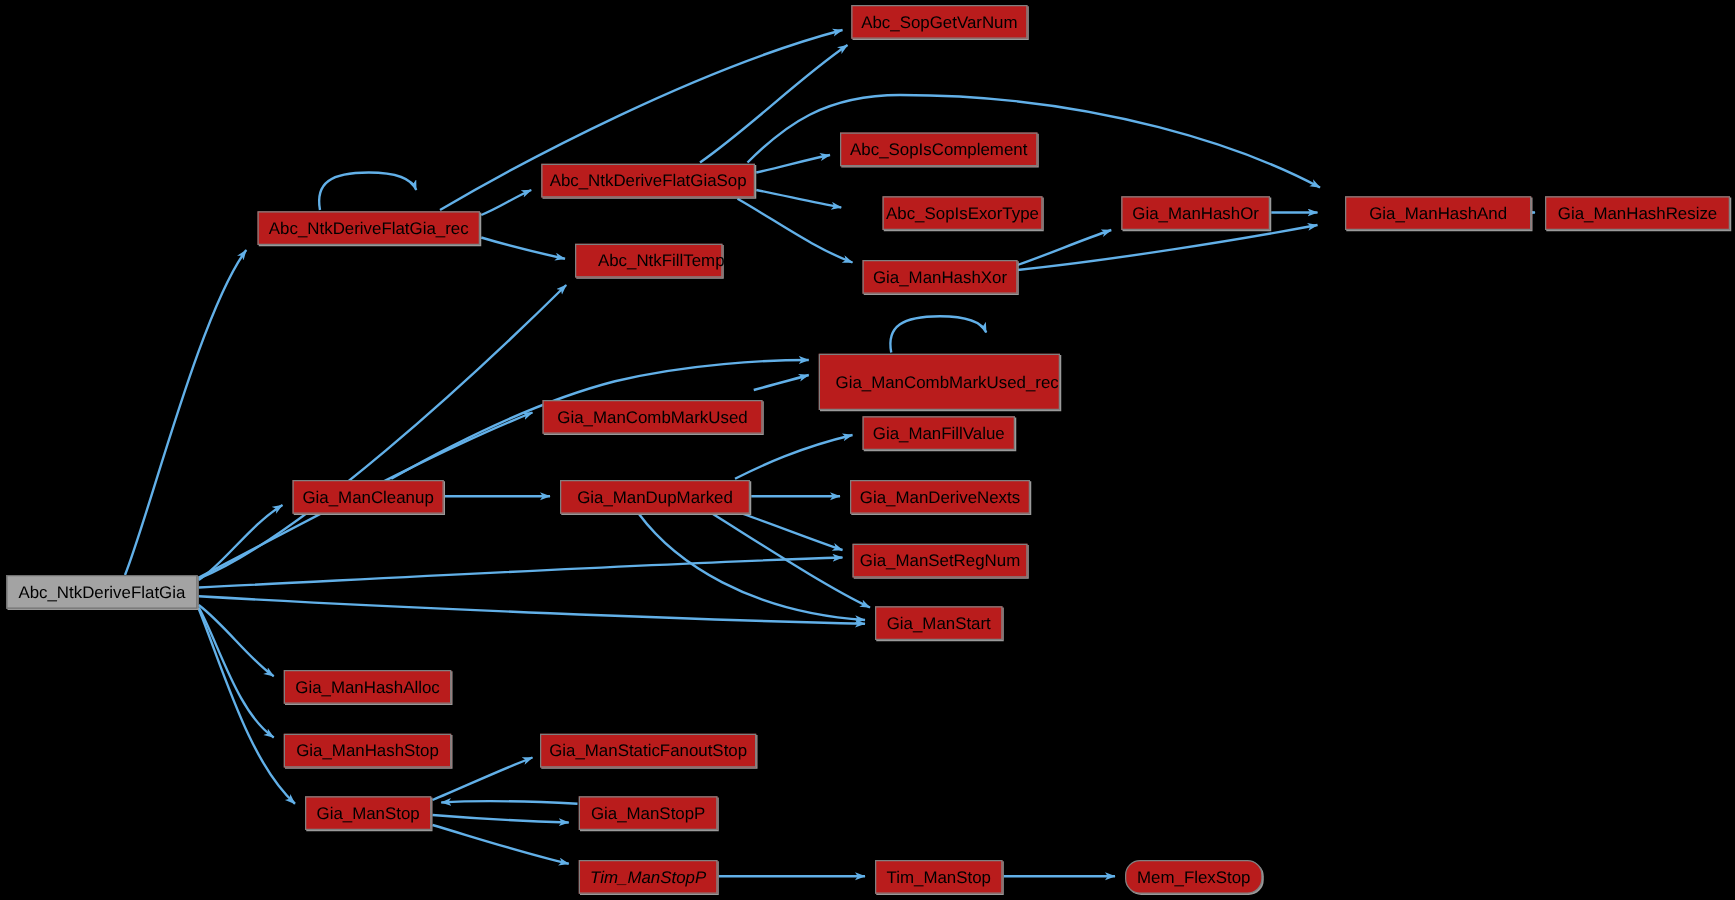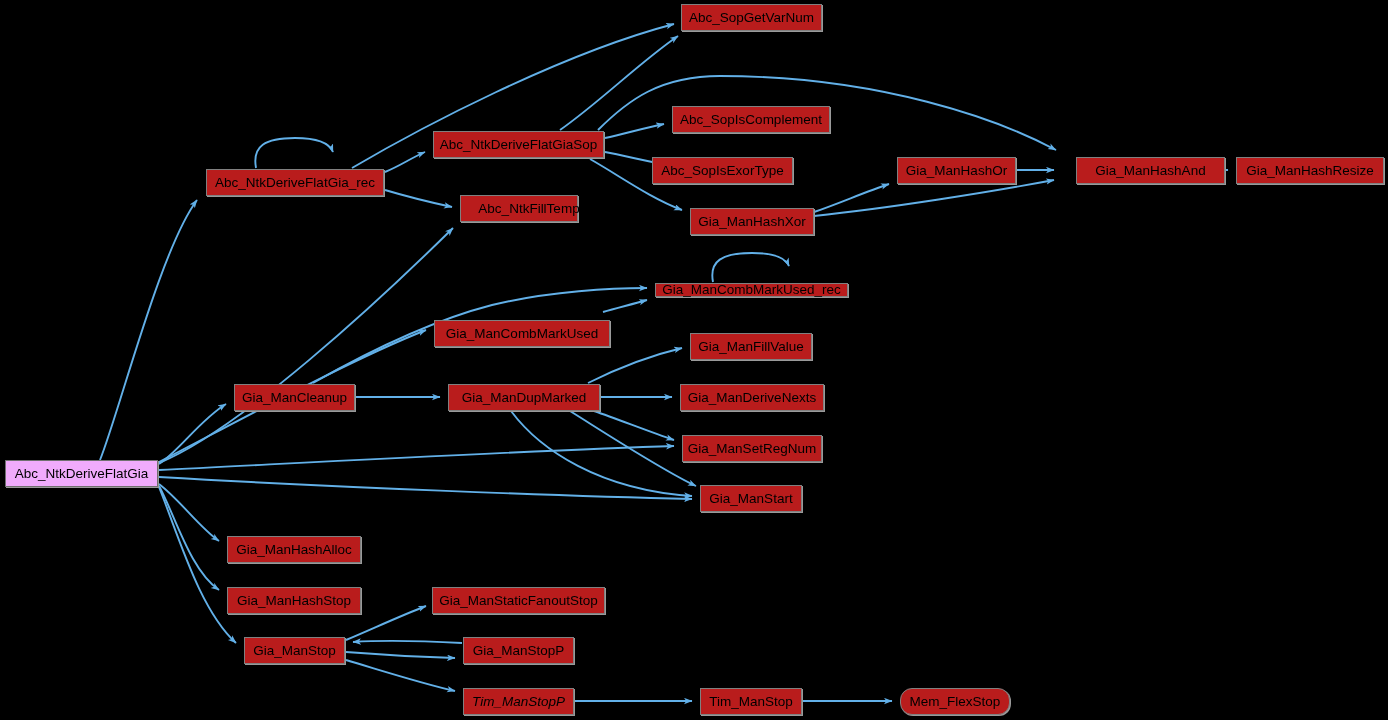--- a/index.html
+++ b/index.html
@@ -2,21 +2,21 @@
 <html><head>
 <meta charset="utf-8">
 <style>
   html,body{margin:0;padding:0;background:#000;}
   #stage{position:relative;width:1388px;height:720px;background:#000;overflow:hidden;
          font-family:"Liberation Sans", sans-serif;}
   svg#edges{position:absolute;left:0;top:0;width:1388px;height:720px;}
   .node{position:absolute;box-sizing:border-box;background:#b91c1c;border:1px solid #808080;
         display:flex;align-items:center;justify-content:center;color:#000;font-size:13.5px;
         line-height:1;white-space:nowrap;box-shadow:1px 1px 0 0 #9a9a9a;}
-  .node.current{background:#f0abfc;border:1px solid #707070;}
+  .node.current{background:#a3a3a3;border:1px solid #707070;}
   .nlabel{pointer-events:none;}
 </style>
 </head>
 <body>
 
 <div id="stage">
   <svg id="edges" viewBox="0 0 1388 720" xmlns="http://www.w3.org/2000/svg">
     <defs>
       <marker id="arrow" markerWidth="9" markerHeight="9" refX="8" refY="3.2" orient="auto" markerUnits="userSpaceOnUse">
         <path d="M0,0 L8.5,3.2 L0,6.4 L2.2,3.2 z" fill="#62b0e8"></path>
@@ -74,36 +74,36 @@
       </div>
       <div class="node" style="left: 460px; top: 195px; width: 118px; height: 27px; padding-left: 20px;">
         <span class="nlabel">Abc_NtkFillTemp</span>
       </div>
       <div class="node" style="left: 681px; top: 4px; width: 141px; height: 27px;">
         <span class="nlabel">Abc_SopGetVarNum</span>
       </div>
       <div class="node" style="left: 672px; top: 106px; width: 158px; height: 27px;">
         <span class="nlabel">Abc_SopIsComplement</span>
       </div>
-      <div class="node" style="left: 652px; top: 157px; width: 141px; height: 27px;">
+      <div class="node" style="left: 706px; top: 157px; width: 128px; height: 27px;">
         <span class="nlabel">Abc_SopIsExorType</span>
       </div>
       <div class="node" style="left: 690px; top: 208px; width: 124px; height: 27px;">
         <span class="nlabel">Gia_ManHashXor</span>
       </div>
       <div class="node" style="left: 897px; top: 157px; width: 119px; height: 27px;">
         <span class="nlabel">Gia_ManHashOr</span>
       </div>
       <div class="node" style="left: 1076px; top: 157px; width: 149px; height: 27px;">
         <span class="nlabel">Gia_ManHashAnd</span>
       </div>
       <div class="node" style="left: 1236px; top: 157px; width: 148px; height: 27px;">
         <span class="nlabel">Gia_ManHashResize</span>
       </div>
-      <div class="node" style="left: 655px; top: 283px; width: 193px; height: 14px;">
+      <div class="node" style="left: 655px; top: 283px; width: 193px; height: 45px; justify-content: flex-end;">
         <span class="nlabel">Gia_ManCombMarkUsed_rec</span>
       </div>
       <div class="node" style="left: 434px; top: 320px; width: 176px; height: 27px;">
         <span class="nlabel">Gia_ManCombMarkUsed</span>
       </div>
       <div class="node" style="left: 690px; top: 333px; width: 122px; height: 27px;">
         <span class="nlabel">Gia_ManFillValue</span>
       </div>
       <div class="node" style="left: 234px; top: 384px; width: 121px; height: 27px;">
         <span class="nlabel">Gia_ManCleanup</span>

